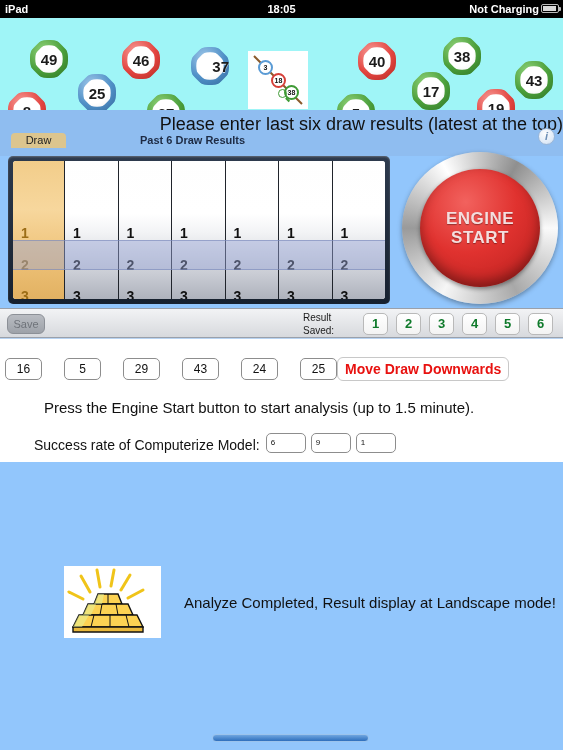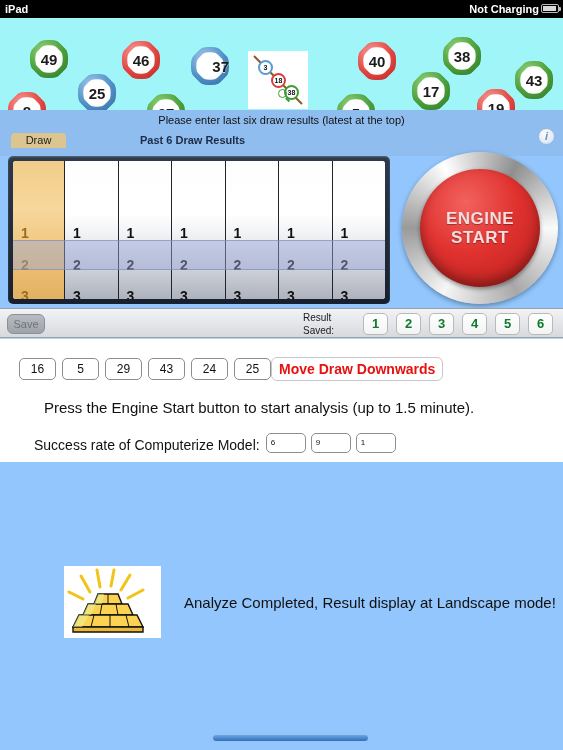--- a/index.html
+++ b/index.html
@@ -81,22 +81,22 @@
     content:""; position:absolute; left:7px; top:7px; width:5px; height:1.5px;
     background:#3f9a35; transform:rotate(45deg); transform-origin:left center;
   }
 
   
   .banner{
     position:absolute; left:0; top:110px; width:563px; height:46px;
     background:#8fbdf0;
   }
   .banner-title{
-    position:absolute; left:0; top:4px; width:563px; text-align:center;
-    font-size:11px; color:#111;
+    position:absolute; left:0; top:4px; width:563px; text-align:right;
+    font-size:18px; color:#111;
   }
   .drawtab{
     position:absolute; left:11px; top:133px; width:55px; height:15px;
     background:#dcc58e; border-radius:4px 4px 0 0;
     font-size:11px; color:#222; text-align:center; line-height:15px;
   }
   .past6{
     position:absolute; left:140px; top:134px;
     font-size:11px; color:#1d2b44; font-weight:bold;
   }
@@ -190,21 +190,21 @@
     text-align:center; line-height:20px;
   }
 
   
   .panel{
     position:absolute; left:0; top:338px; width:563px; height:124px;
     background:#fff; border-top:1px solid #b8d3f2;
   }
   .row-review{ position:absolute; left:0; top:18px; width:563px; display:flex; align-items:center; }
   .lbl-review{ margin-left:48px; font-size:14px; color:#111; }
-  .review-cells{ display:flex; gap:6px; margin-left:19px; }
+  .review-cells{ display:flex; gap:22px; margin-left:5px; }
   .rcell{
     width:37px; height:22px; border:1px solid #8d8d8d; border-radius:5px;
     background:#fff; font-size:12px; color:#111; text-align:center; line-height:20px;
   }
   .movebtn{
     margin-left:0; height:24px; padding:0 7px;
     border:1px solid #c8c8c8; border-radius:6px; background:#fff;
     font-size:14px; font-weight:bold; color:#e8110f; line-height:22px;
   }
   .press-line{
@@ -236,20 +236,21 @@
     border-radius:4px;
     background:linear-gradient(#6ea5e0,#2e6fbd);
     border:1px solid #9bc3ec;
   }
 </style>
 </head>
 <body>
 
 <div class="statusbar">
   <div class="sb-left">iPad</div>
+  <div class="sb-center">18:05</div>
   <div class="sb-right">Not Charging</div>
   <div class="sb-batt">
       <i></i>
     </div>
 </div>
 
 <div class="ballzone">
 
   <div class="ball green" style="left:30px;  top:22px;">
       <span>49</span>

